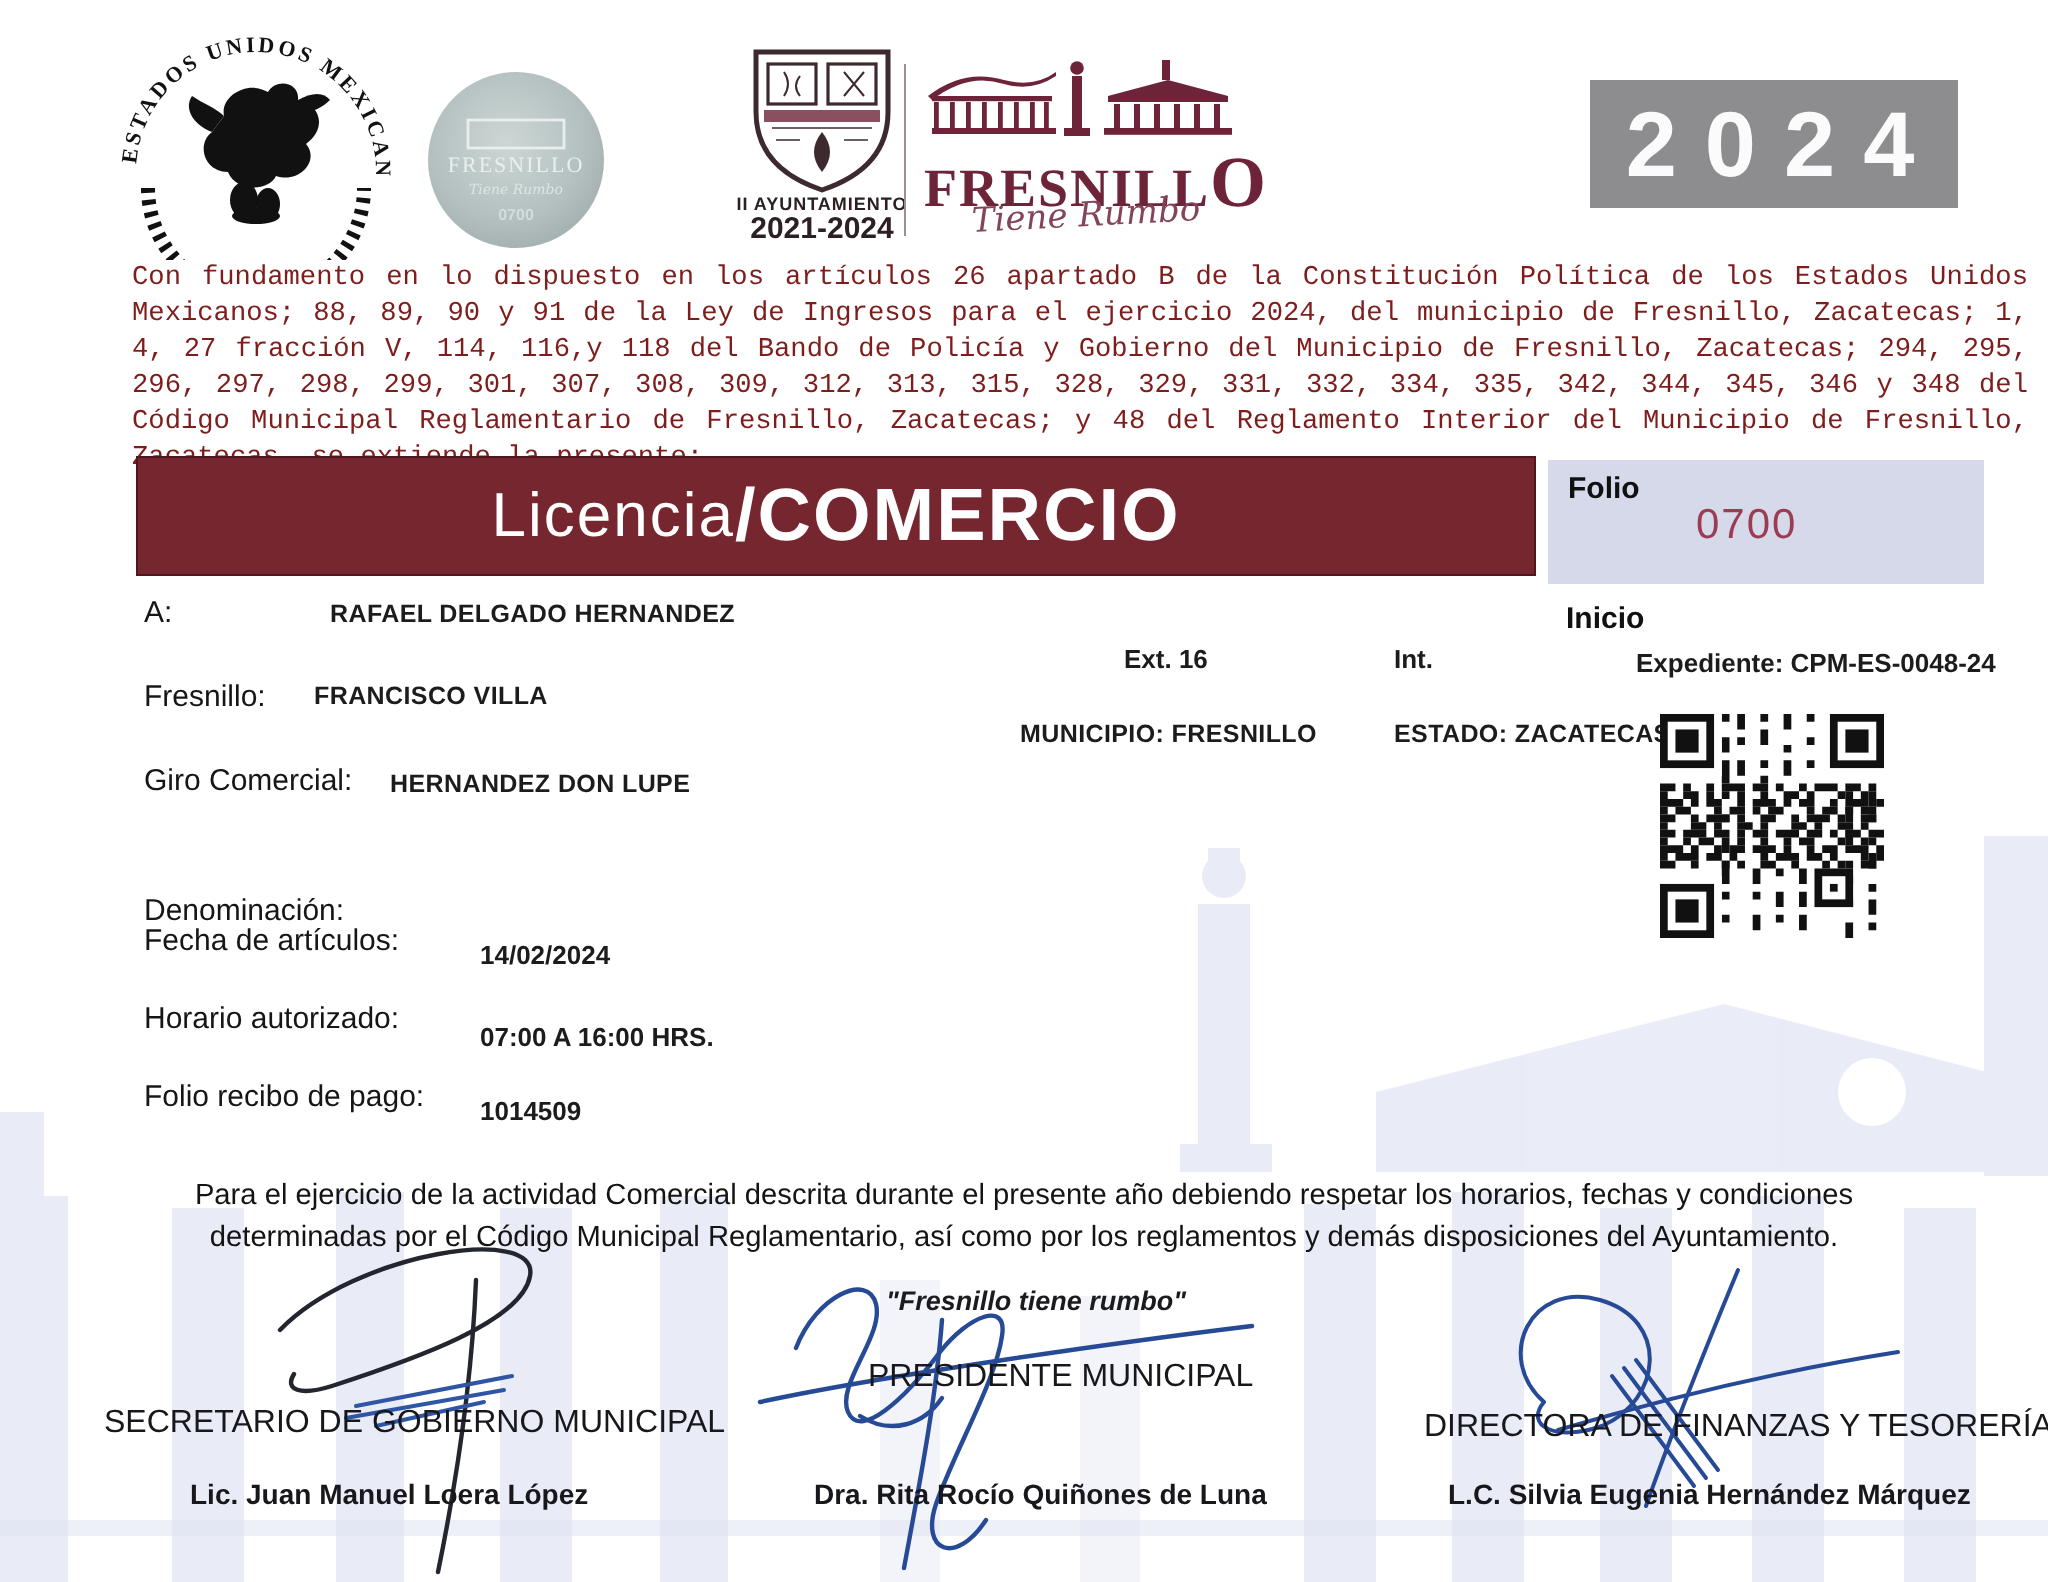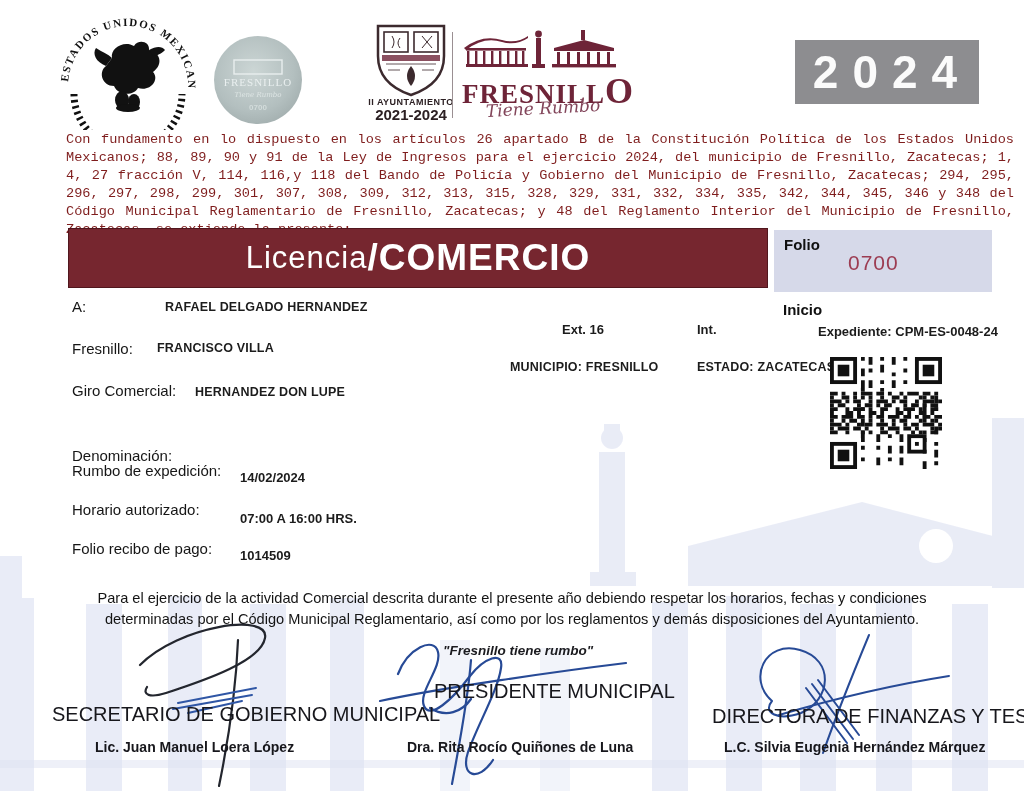--- a/index.html
+++ b/index.html
@@ -35,21 +35,21 @@
   .folio-box{left:774px;top:230px;width:218px;height:62px;background:#d6d9e9;}
   .folio-label{left:784px;top:236px;font-size:15px;font-weight:bold;color:#111;}
   .folio-value{left:848px;top:251px;font-size:21px;color:#9c3c52;letter-spacing:1px;}
   
   .lbl{font-size:15px;color:#161616;}
   .val{font-size:12.5px;font-weight:bold;color:#1c1c1c;letter-spacing:.2px;}
   .val13{font-size:13px;font-weight:bold;color:#1c1c1c;}
   .bold15{font-size:15px;font-weight:bold;color:#111;}
   
   .footer-par{left:60px;top:588px;width:904px;text-align:center;font-size:14.6px;line-height:21px;color:#141414;}
-  .sig-title{font-size:20px;color:#17171c;white-space:nowrap;}
+  .sig-title{font-size:16px;color:#17171c;white-space:nowrap;}
   .sig-name{font-size:14px;font-weight:bold;color:#17171c;white-space:nowrap;}
   .motto{font-size:13.5px;font-weight:bold;font-style:italic;color:#1b1b1f;}
   .wm{pointer-events:none;}
 </style>
 </head>
 <body>
 
 <div class="page">
 
   <svg class="abs wm" style="left:0;top:0;" width="1024" height="791" viewBox="0 0 1024 791">
@@ -240,21 +240,21 @@
         <rect x="21" y="21" width="3" height="3" fill="#fff"></rect>
         <rect x="22" y="22" width="1" height="1" fill="#111"></rect>
     </g>
   </svg>
 
   <div class="abs lbl" style="left:72px;top:382px;">Giro Comercial:</div>
   <div class="abs val" style="left:195px;top:385px;">HERNANDEZ  DON LUPE</div>
 
   <div class="abs lbl" style="left:72px;top:423px;margin-top:24px;">Denominación:</div>
 
-  <div class="abs lbl" style="left:72px;top:462px;">Rumbo de expedición:</div>
+  <div class="abs lbl" style="left:72px;top:462px;">Fecha de artículos:</div>
   <div class="abs val13" style="left:240px;top:470px;">14/02/2024</div>
 
   <div class="abs lbl" style="left:72px;top:501px;">Horario autorizado:</div>
   <div class="abs val13" style="left:240px;top:511px;">07:00 A 16:00 HRS.</div>
 
   <div class="abs lbl" style="left:72px;top:540px;">Folio recibo de pago:</div>
   <div class="abs val13" style="left:240px;top:548px;">1014509</div>
 
   <div class="abs footer-par">Para el ejercicio de la actividad Comercial descrita durante el presente año debiendo respetar los horarios, fechas y condiciones determinadas por el Código Municipal Reglamentario, así como por los reglamentos y demás disposiciones del Ayuntamiento.</div>
 

